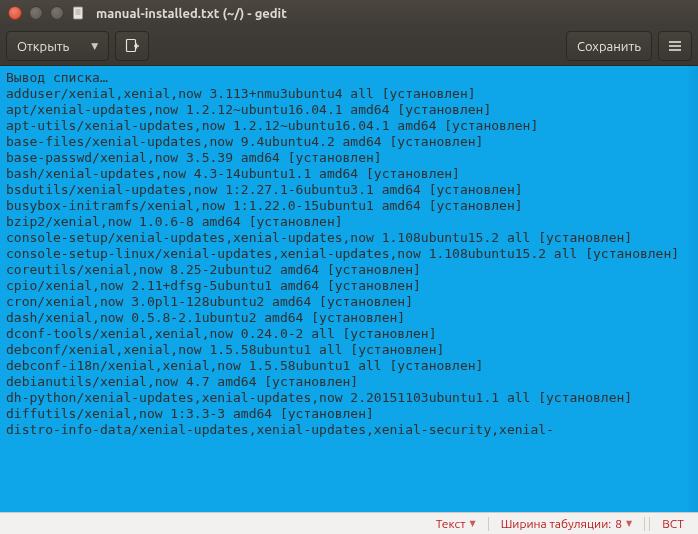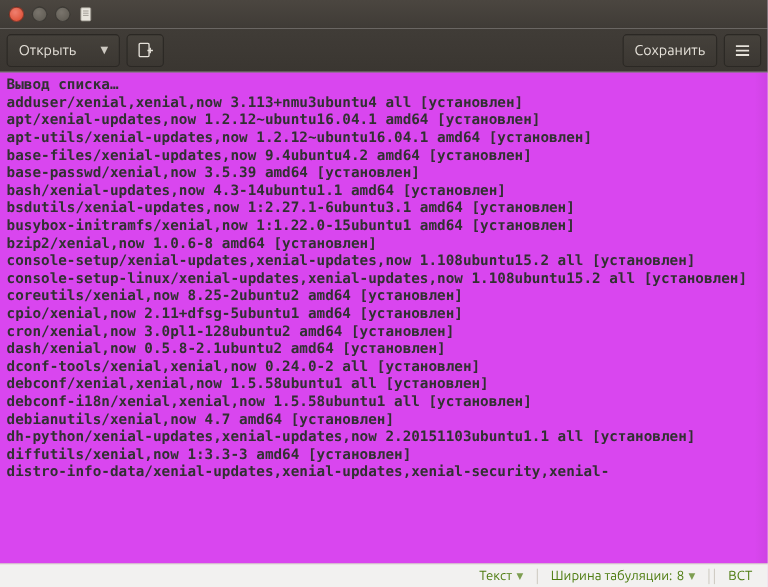--- a/index.html
+++ b/index.html
@@ -62,24 +62,23 @@
     font-size: 13px;
     cursor: pointer;
   }
   .btn .chev { font-size: 9px; opacity: .85; margin-left: 2px; }
   .btn.icon-only { width: 34px; justify-content: center; padding: 0; }
   .toolbar .spacer { flex: 1; }
 
   
   .editor {
     flex: 1;
-    background: #d946ef;
+    background: #0ea5e9;
     overflow: hidden;
     position: relative;
-    font-weight: bold;
   }
   .editor pre {
     font-family: "DejaVu Sans Mono", "Ubuntu Mono", monospace;
     font-size: 13px;
     line-height: 16px;
     color: #313131;
     padding: 4px 6px;
     white-space: pre-wrap;
     word-break: break-all;
   }
@@ -92,21 +91,21 @@
   }
 
   
   .statusbar {
     height: 22px;
     background: #f2f1f0;
     border-top: 1px solid #cfcac2;
     display: flex;
     align-items: center;
     font-size: 12px;
-    color: #4d7c0f;
+    color: #b91c1c;
     padding: 0 6px;
     gap: 4px;
   }
   .statusbar .seg {
     padding: 0 8px;
     display: flex;
     align-items: center;
     gap: 4px;
     height: 100%;
   }
@@ -125,20 +124,21 @@
   <span class="win-btn minmax"></span>
   <span class="win-btn minmax"></span>
   <span class="icon-doc">
     <svg viewBox="0 0 14 14" width="14" height="14">
       <rect x="2.5" y="1" width="9" height="12" rx="1" fill="#e8e5dd" stroke="#98948c" stroke-width="0.8"></rect>
       <line x1="4.5" y1="4" x2="9.5" y2="4" stroke="#98948c" stroke-width="0.8"></line>
       <line x1="4.5" y1="6" x2="9.5" y2="6" stroke="#98948c" stroke-width="0.8"></line>
       <line x1="4.5" y1="8" x2="9.5" y2="8" stroke="#98948c" stroke-width="0.8"></line>
     </svg>
   </span>
+  <span class="title">manual-installed.txt (~/) - gedit</span>
 </div>
 
 <div class="toolbar">
   <div class="btn">
     <span>Открыть</span>
     <span class="chev">▼</span>
   </div>
   <div class="btn icon-only">
     <svg viewBox="0 0 16 16" width="16" height="16">
       <rect x="2.5" y="1.5" width="9" height="12" rx="1" fill="none" stroke="#e6e2da" stroke-width="1.2"></rect>

